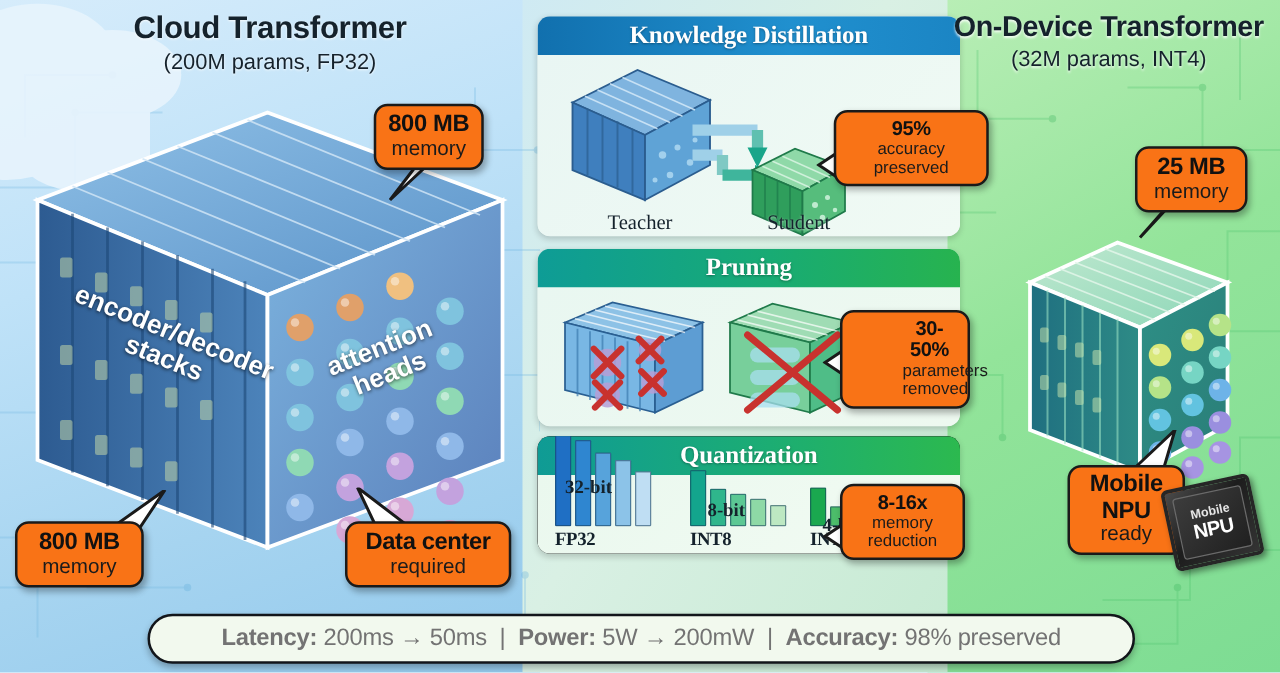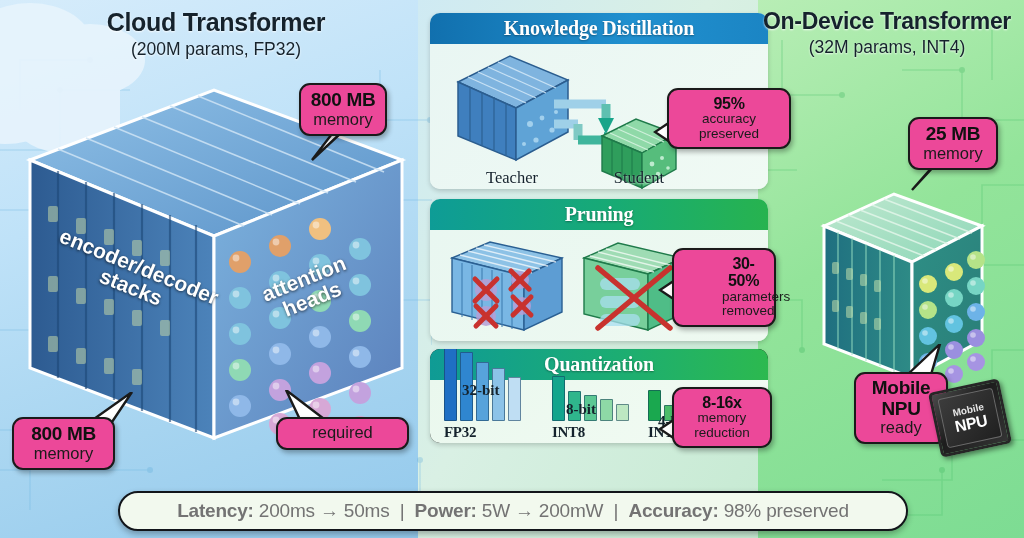--- a/index.html
+++ b/index.html
@@ -29,21 +29,21 @@
   
   .side-title {
     position: absolute; text-align: center; color: #15222c;
     text-shadow: 0 1px 2px rgba(255,255,255,.85);
   }
   .side-title .t1 { font-size: 25px; font-weight: bold; letter-spacing: -.3px; }
   .side-title .t2 { font-size: 17.5px; font-weight: normal; margin-top: 2px; }
 
   
   .bubble {
-    position: absolute; background: #ec4899; border: 2.4px solid #1a1a1a;
+    position: absolute; background: #f97316; border: 2.4px solid #1a1a1a;
     border-radius: 11px; text-align: center; line-height: 1.08;
     box-shadow: 2px 3px 5px rgba(0,0,0,.30); padding: 5px 9px 6px; z-index: 30;
   }
   .bubble .b1 { font-size: 19px; font-weight: bold; color: #111; letter-spacing: -.3px; }
   .bubble .b2 { font-size: 16.5px; color: #1b1b1b; }
   .bubble.small .b1 { font-size: 16px; }
   .bubble.small .b2 { font-size: 13.5px; }
 
   
   .panel {
@@ -317,20 +317,21 @@
 
   <div class="bubble" style="left:12px;top:417px;width:103px;">
     <div class="b1">800 MB</div>
     <div class="b2">memory</div>
   </div>
   <svg style="position:absolute;left:78px;top:392px;z-index:29;" width="60" height="40" viewBox="0 0 60 40">
     <polygon points="54,0 6,34 30,36" fill="#fff" stroke="#1a1a1a" stroke-width="2.4"></polygon>
   </svg>
 
   <div class="bubble" style="left:276px;top:417px;width:133px;">
+    <div class="b1">Data center</div>
     <div class="b2">required</div>
   </div>
   <svg style="position:absolute;left:278px;top:390px;z-index:29;" width="56" height="42" viewBox="0 0 56 42">
     <polygon points="8,0 50,32 26,38" fill="#fff" stroke="#1a1a1a" stroke-width="2.4"></polygon>
   </svg>
 
   <div class="panel" style="left:430px;top:13px;width:338px;height:176px;background:#eaf6f2;">
     <div class="panel-hd" style="background:linear-gradient(90deg,#1170ae,#2090cf 60%,#1b85c4);">
       <span>Knowledge Distillation</span>
     </div>
@@ -489,21 +490,21 @@
 
       <div class="qgroup" style="left:14px;">
         <div class="qbars">
             <div class="qbar" style="height: 78px; background: rgb(31, 111, 196);"></div>
             <div class="qbar" style="height: 68.64px; background: rgb(47, 134, 208);"></div>
             <div class="qbar" style="height: 59.28px; background: rgb(87, 163, 219);"></div>
             <div class="qbar" style="height: 53.04px; background: rgb(140, 195, 232);"></div>
             <div class="qbar" style="height: 43.68px; background: rgb(191, 222, 243);"></div>
           </div>
       </div>
-      <div class="qtag" style="left:32px;top:2px;">32-bit</div>
+      <div class="qtag" style="left:22px;top:2px;">32-bit</div>
       <div class="qlabel" style="left:14px;">FP32</div>
 
       <div class="qgroup" style="left:122px;">
         <div class="qbars">
             <div class="qbar" style="height: 45.24px; background: rgb(19, 165, 141);"></div>
             <div class="qbar" style="height: 29.64px; background: rgb(47, 182, 140);"></div>
             <div class="qbar" style="height: 25.74px; background: rgb(92, 200, 148);"></div>
             <div class="qbar" style="height: 21.84px; background: rgb(142, 217, 166);"></div>
             <div class="qbar" style="height: 17.16px; background: rgb(189, 232, 194);"></div>
           </div>

